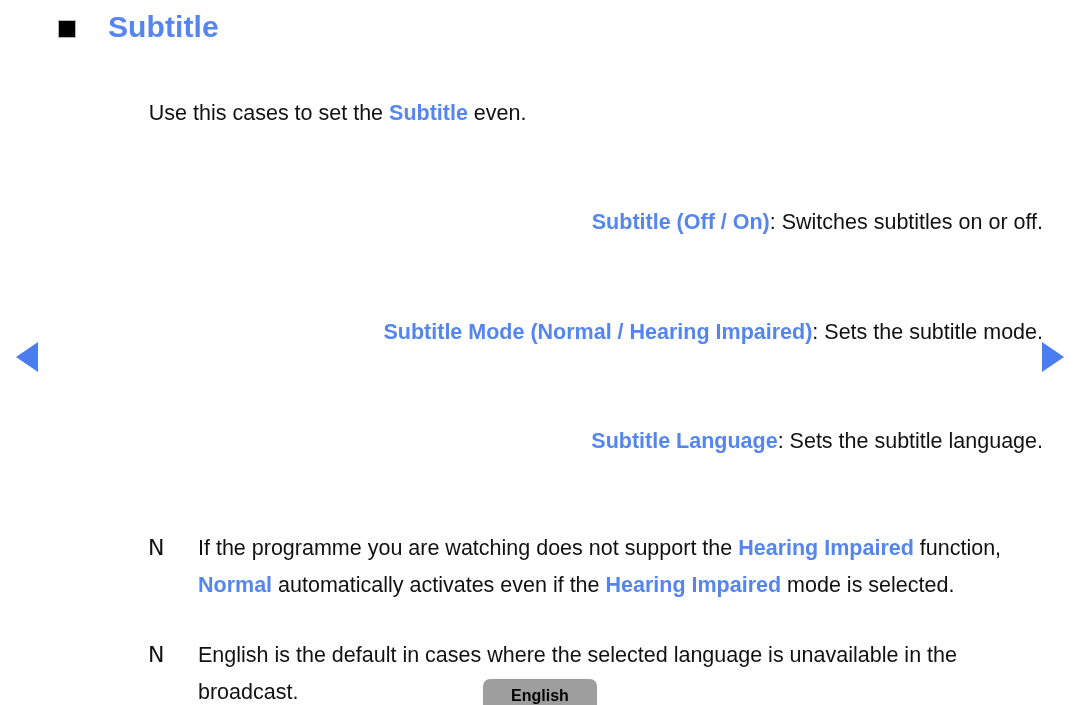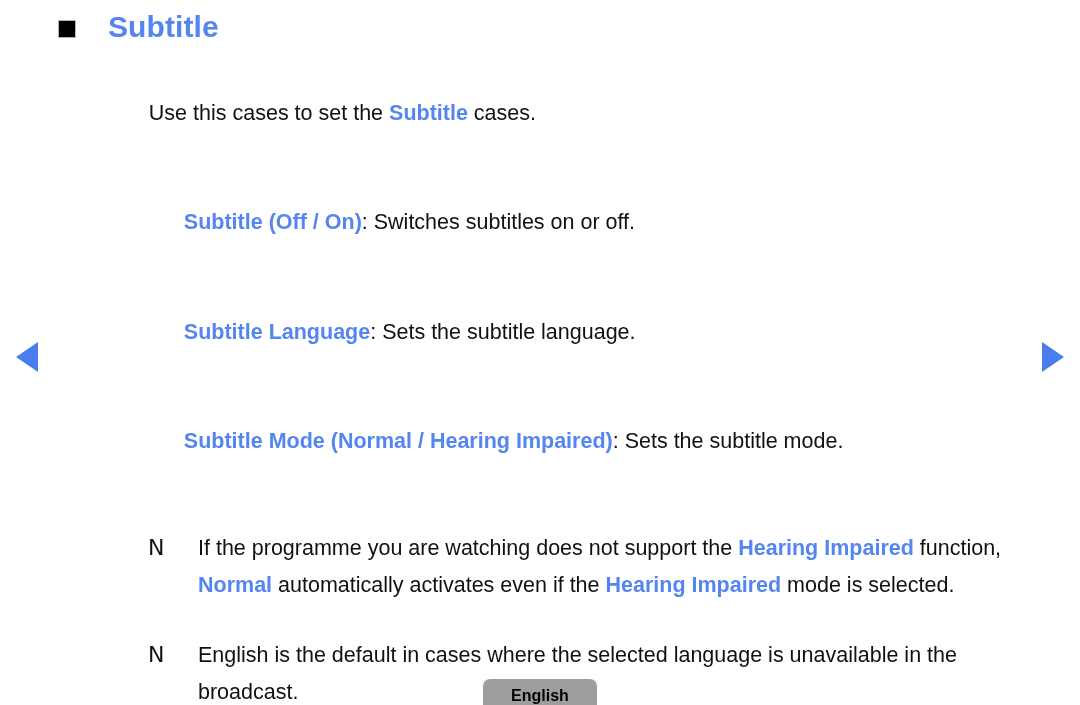--- a/index.html
+++ b/index.html
@@ -61,20 +61,21 @@
     font-size: 21.5px;
     line-height: 36.5px;
     color: #111111;
     white-space: pre-wrap;
   }
   .line.intro {
     margin-left: 0;
   }
   .line.sub {
     margin-left: 35px;
+    text-align: right;
   }
 
   b.accent {
     color: #5585f0;
     font-weight: bold;
   }
 
   
   .note {
     position: relative;
@@ -149,33 +150,33 @@
 <div class="page">
 
   <div class="title-row">
     <span class="title-bullet"></span>
     <span class="title-text">Subtitle</span>
   </div>
 
   <div class="body-block">
 
     <div class="line intro">
-      <span>Use this cases to set the </span><b class="accent">Subtitle</b><span> cases.</span>
+      <span>Use this cases to set the </span><b class="accent">Subtitle</b><span> even.</span>
     </div>
 
     <div class="line sub">
       <b class="accent">Subtitle (Off / On)</b><span>: Switches subtitles on or off.</span>
     </div>
 
     <div class="line sub">
-      <b class="accent">Subtitle Language</b><span>: Sets the subtitle language.</span>
+      <b class="accent">Subtitle Mode (Normal / Hearing Impaired)</b><span>: Sets the subtitle mode.</span>
     </div>
 
     <div class="line sub">
-      <b class="accent">Subtitle Mode (Normal / Hearing Impaired)</b><span>: Sets the subtitle mode.</span>
+      <b class="accent">Subtitle Language</b><span>: Sets the subtitle language.</span>
     </div>
 
     <div class="note-gap"></div>
 
     <div class="note">
       <span class="note-marker">N</span>
       <span class="note-text"><span>If the programme you are watching does not support the </span><b class="accent">Hearing Impaired</b><span> function, </span><b class="accent">Normal</b><span> automatically activates even if the </span><b class="accent">Hearing Impaired</b><span> mode is selected.</span></span>
     </div>
 
     <div class="note-gap"></div>

